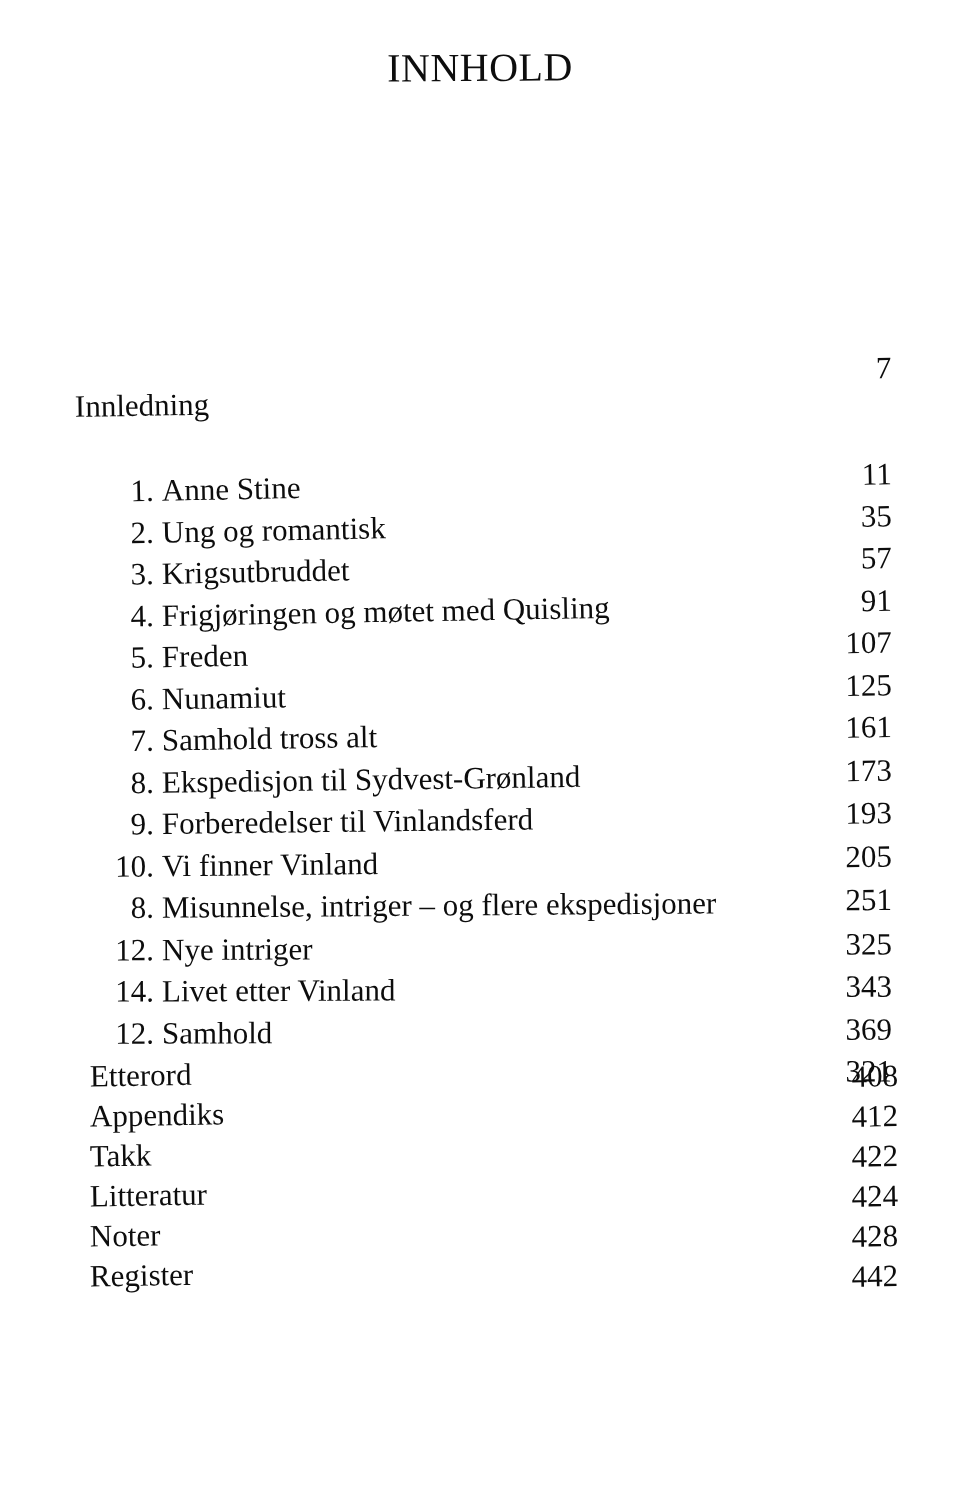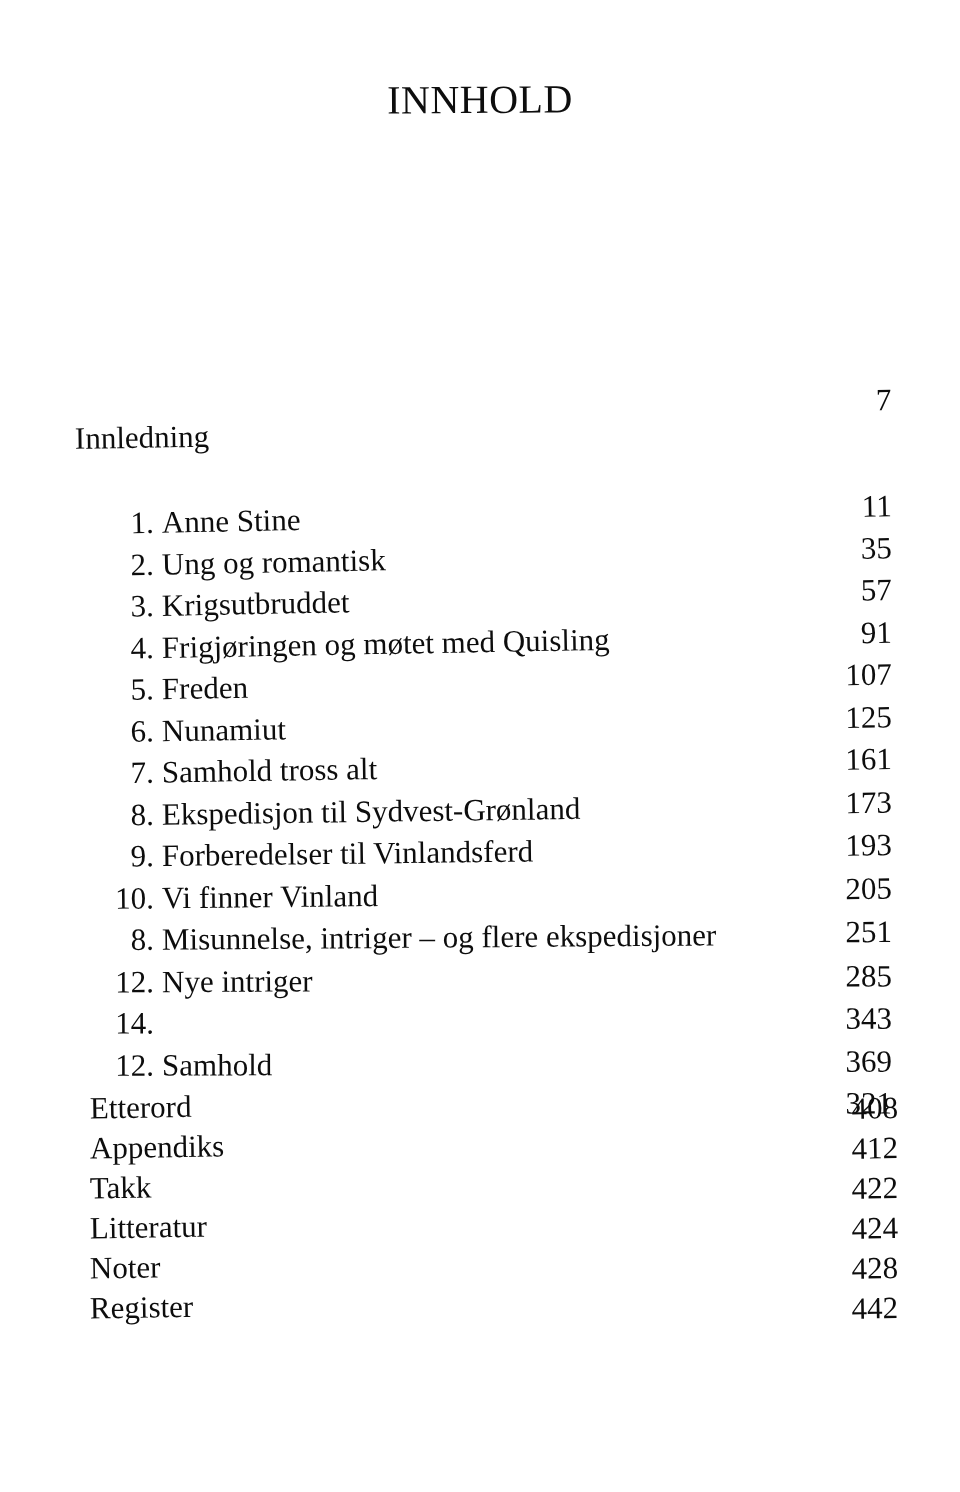--- a/index.html
+++ b/index.html
@@ -15,21 +15,20 @@
     font-family: "Liberation Serif", "DejaVu Serif", serif;
     color: #111111;
     -webkit-font-smoothing: antialiased;
   }
 
   
   .page {
     position: absolute;
     inset: 0;
     background: #ffffff;
-    margin-top: 32px;
   }
 
   
   .toc-title {
     position: absolute;
     top: 44px;
     left: 0;
     width: 960px;
     text-align: center;
     font-size: 40px;
@@ -220,26 +219,27 @@
         <span class="chap-title">Misunnelse, intriger – og flere ekspedisjoner</span>
       </span>
       <span class="row-num">251</span>
     </div>
 
     <div class="toc-row skew" style="transform:rotate(-0.3deg);">
       <span class="chap-wrap">
         <span class="chap-index">12.</span>
         <span class="chap-title">Nye intriger</span>
       </span>
-      <span class="row-num">285</span>
+      <span class="row-num">325</span>
     </div>
 
     <div class="toc-row skew" style="transform:rotate(-0.22deg);">
       <span class="chap-wrap">
         <span class="chap-index">14.</span>
+        <span class="chap-title">Livet etter Vinland</span>
       </span>
       <span class="row-num">343</span>
     </div>
 
     <div class="toc-row skew" style="transform:rotate(-0.15deg);">
       <span class="chap-wrap">
         <span class="chap-index">12.</span>
         <span class="chap-title">Samhold</span>
       </span>
       <span class="row-num">369</span>

